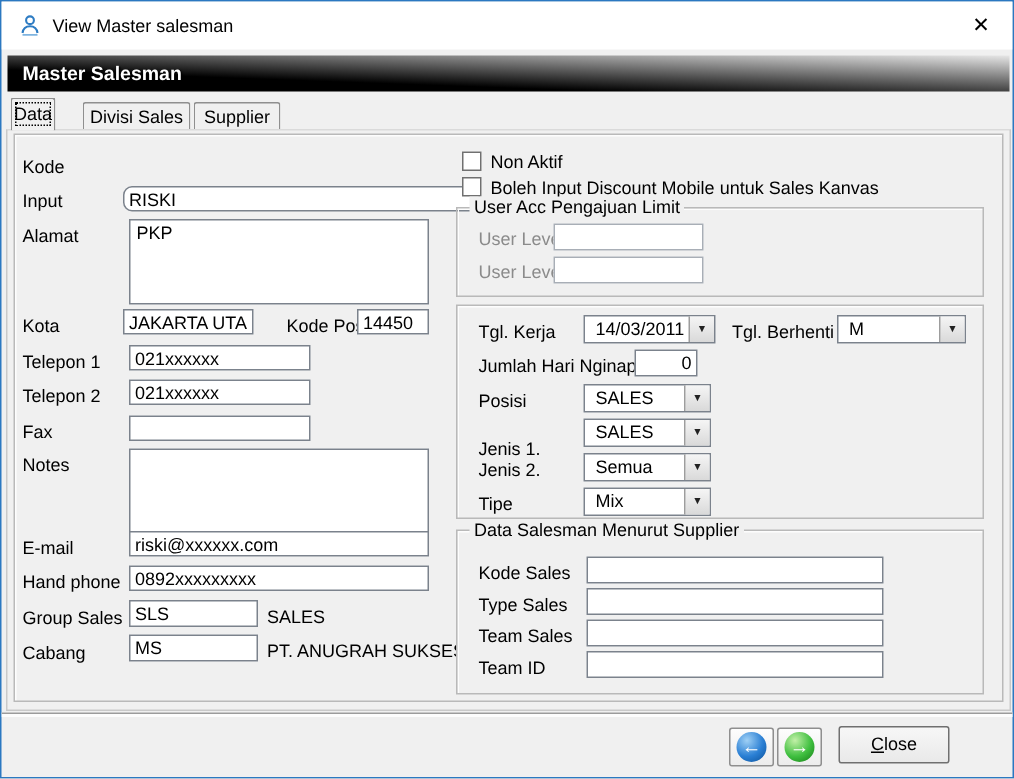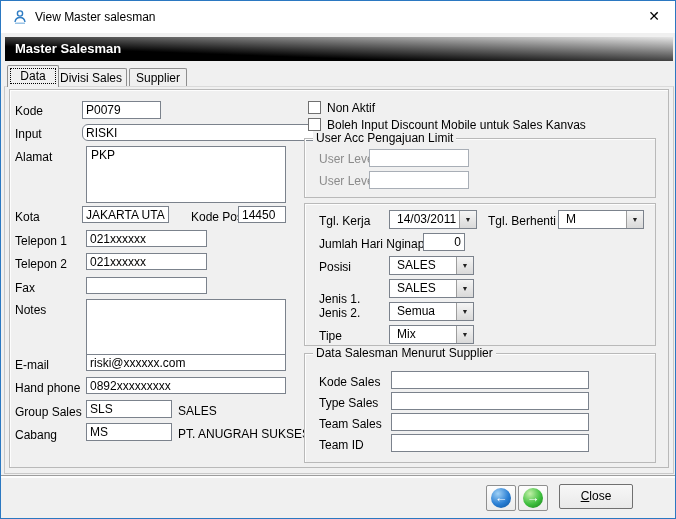--- a/index.html
+++ b/index.html
@@ -60,29 +60,28 @@
       <circle cx="8" cy="4.5" r="2.6" fill="none" stroke="#2e7cc3" stroke-width="1.4"></circle>
       <path d="M3 13 C3.5 9.5 6 8.5 8 8.5 C10 8.5 12.5 9.5 13 13" fill="none" stroke="#2e7cc3" stroke-width="1.4"></path>
       <line x1="3" y1="14.2" x2="13" y2="14.2" stroke="#7fb4e0" stroke-width="1.2"></line>
     </svg>
     <span class="title-text">View Master salesman</span>
     <div class="close-btn">✕</div>
   </div>
 
   <div class="header-bar">Master Salesman</div>
 
-  <div class="tab active" style="left:6px; top:64px; width:52px; height:22px; line-height:21px;">Data</div>
+  <div class="tab active" style="left:6px; top:64px; width:30px; height:22px; line-height:21px;">Data</div>
   <div class="tab" style="left:54px; top:67px; width:72px; height:19px; line-height:18px;">Divisi Sales</div>
   <div class="tab" style="left:128px; top:67px; width:58px; height:19px; line-height:18px;">Supplier</div>
 
   <div class="tabpage"></div>
   <div class="grp" style="left:8px; top:88px; width:660px; height:379px;"></div>
 
   <div class="lbl" style="left:14px; top:103px;">Kode</div>
-  <input class="txt" style="left: 81px; top: 100px; width: 79px; height: 18px;" value="P0079">
 
   <div class="lbl" style="left:14px; top:126px;">Input</div>
   <input class="txt" style="left: 81px; top: 123px; width: 238px; height: 17px; border-radius: 6px;" value="RISKI">
 
   <div class="lbl" style="left:14px; top:149px;">Alamat</div>
   <div class="box" style="left:85px; top:145px; width:200px; height:57px;">PKP</div>
 
   <div class="lbl" style="left:14px; top:209px;">Kota</div>
   <input class="txt" style="left: 81px; top: 205px; width: 87px; height: 17px;" value="JAKARTA UTARA">
   <div class="lbl" style="left:190px; top:209px;">Kode Pos:</div>

